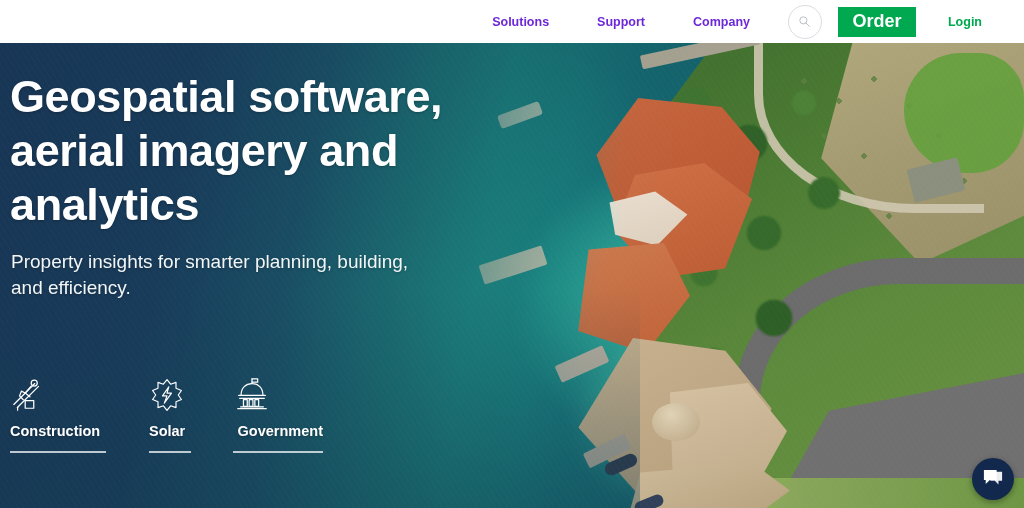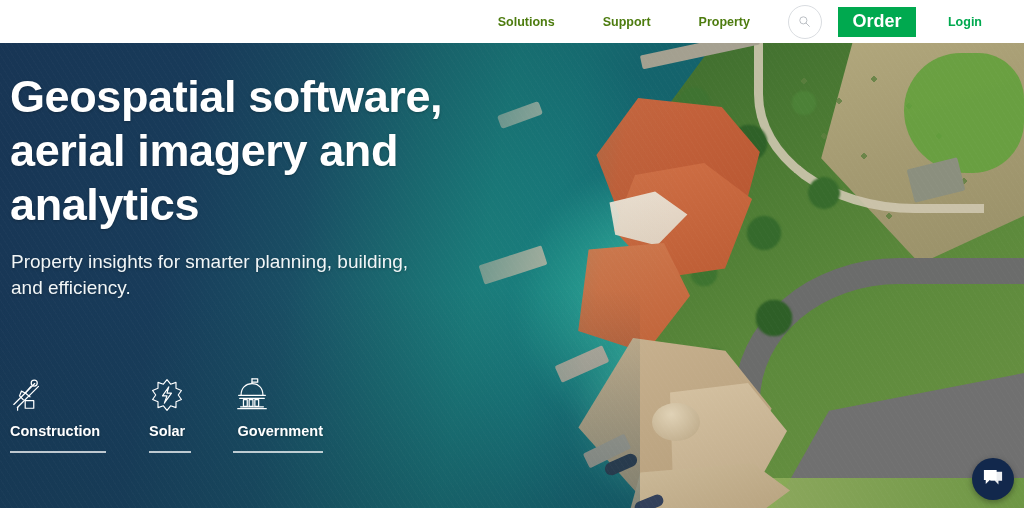--- a/index.html
+++ b/index.html
@@ -28,21 +28,21 @@
     background:linear-gradient(180deg,#52c05a,#2fae6a);
     transform:skewX(-18deg); border-radius:1px;
   }
   .logo-text {
     font-size:21px; color:#1f6fb2; letter-spacing:.1px;
     font-weight:400; line-height:1;
   }
 
   .nav { display:flex; align-items:center; gap:0; margin-left:auto; margin-right:18px; }
   .nav-link {
-    font-size:12.5px; font-weight:bold; color:#4d7c0f;
+    font-size:12.5px; font-weight:bold; color:#6d28d9;
     padding:0 24px; cursor:pointer; white-space:nowrap;
   }
   .search-btn {
     width:34px; height:34px; border-radius:50%;
     border:1px solid #dadde1; background:#fff;
     display:flex; align-items:center; justify-content:center;
     margin:0 16px 0 14px; cursor:pointer;
   }
   .order-btn {
     background:#00a94f; color:#fff; font-size:18px; font-weight:bold;
@@ -288,21 +288,21 @@
 <body>
 
 <div class="page">
 
   <div class="header">
 
 
     <div class="nav">
       <div class="nav-link">Solutions</div>
       <div class="nav-link">Support</div>
-      <div class="nav-link">Property</div>
+      <div class="nav-link">Company</div>
 
       <div class="search-btn">
         <svg width="13" height="13" viewBox="0 0 16 16">
           <circle cx="6.6" cy="6.6" r="4.4" fill="none" stroke="#b9bdc2" stroke-width="1.2"></circle>
           <line x1="9.9" y1="9.9" x2="14" y2="14" stroke="#b9bdc2" stroke-width="1.2" stroke-linecap="round"></line>
         </svg>
       </div>
 
       <div class="order-btn">Order</div>
       <div class="login-link">Login</div>

